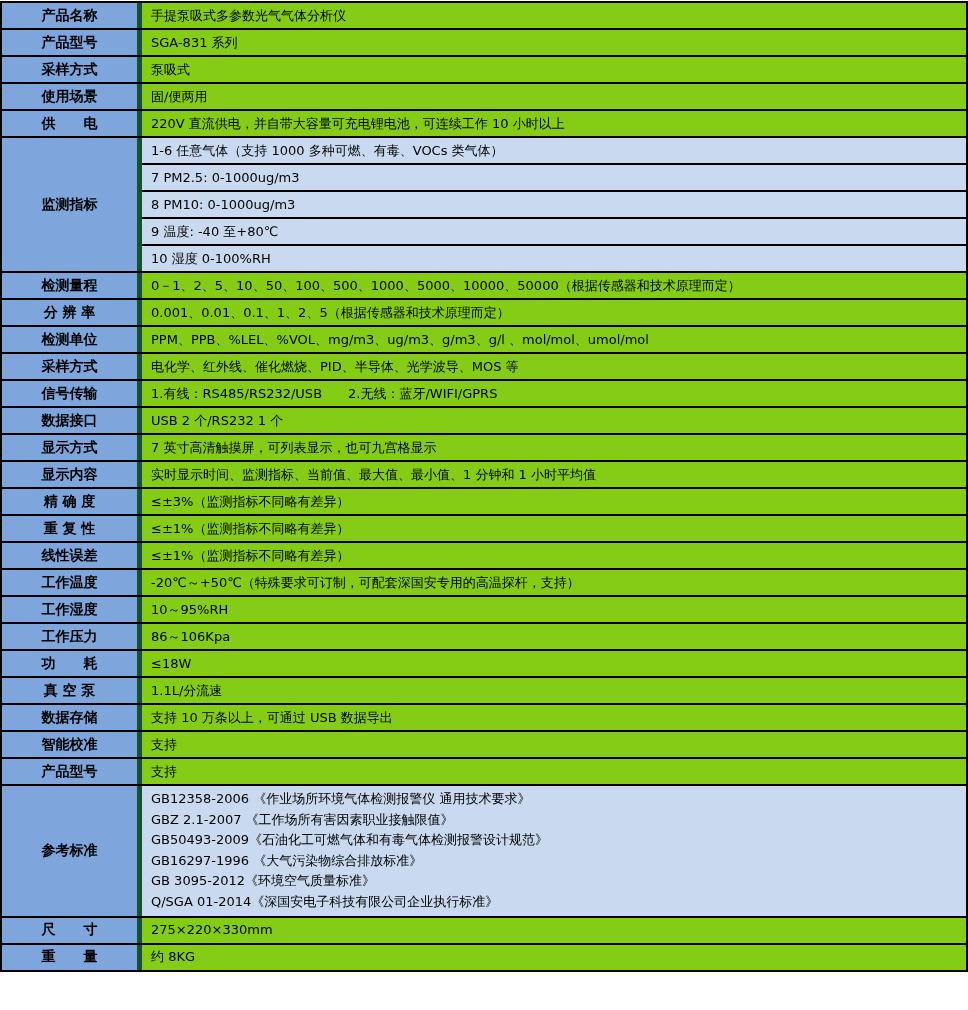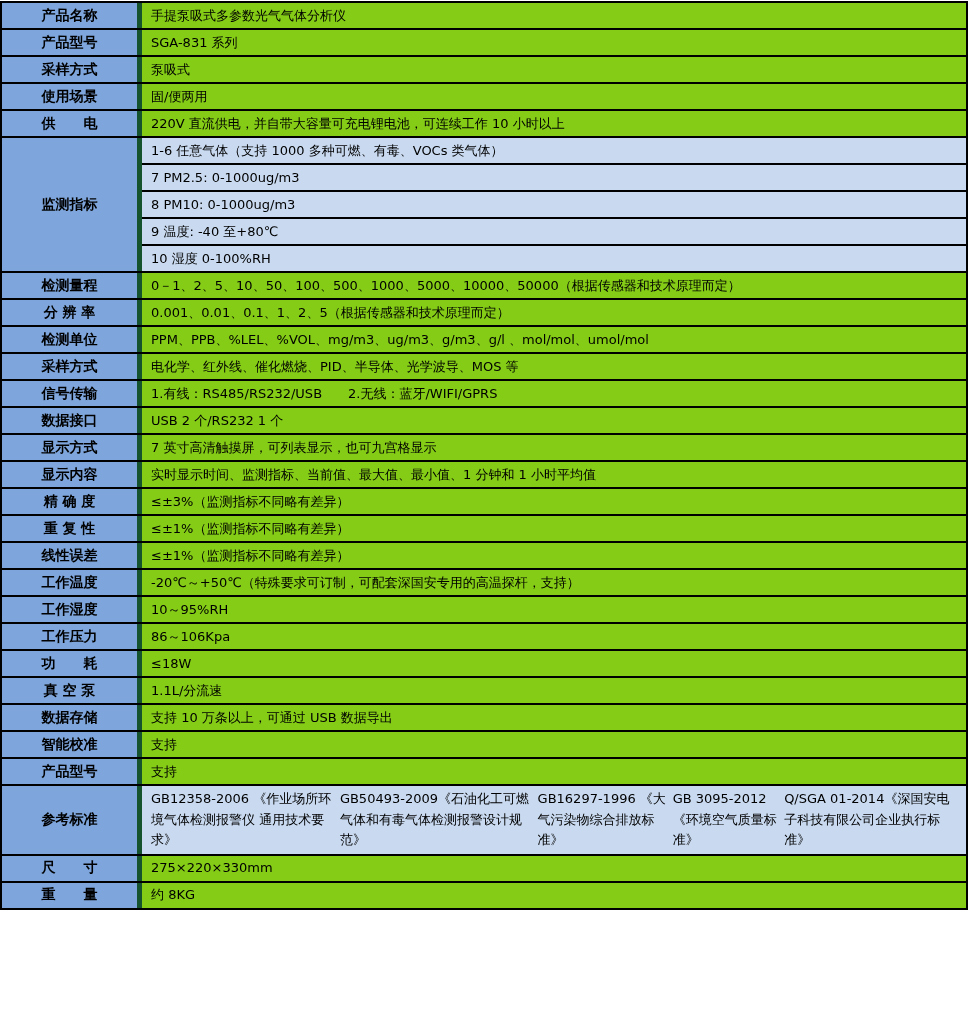--- a/index.html
+++ b/index.html
@@ -38,21 +38,21 @@
     display:flex;align-items:center;
     border-bottom:2px solid #000;
     background:#C9DAF0;
     font-size:13px;
     padding:0 9px;
     min-height:25px;
   }
   .subrow:last-child{border-bottom:none;border-radius:8px;}
   .multiline{
     flex:1;
-    display:flex;flex-direction:row;justify-content:center;
+    display:flex;flex-direction:column;justify-content:center;
     background:#C9DAF0;
     font-size:13px;
     padding:3px 9px;
   }
   .multiline .line{line-height:20.6px;}
   .multiline.loose .line{line-height:19px;}
 </style>
 </head>
 <body>
 
@@ -186,20 +186,21 @@
 
   <div class="row">
     <div class="label">产品型号</div>
     <div class="value">支持</div>
   </div>
 
   <div class="row">
     <div class="label">参考标准</div>
     <div class="multiline">
       <div class="line">GB12358-2006 《作业场所环境气体检测报警仪 通用技术要求》</div>
+      <div class="line">GBZ 2.1-2007 《工作场所有害因素职业接触限值》</div>
       <div class="line">GB50493-2009《石油化工可燃气体和有毒气体检测报警设计规范》</div>
       <div class="line">GB16297-1996 《大气污染物综合排放标准》</div>
       <div class="line">GB 3095-2012《环境空气质量标准》</div>
       <div class="line">Q/SGA 01-2014《深国安电子科技有限公司企业执行标准》</div>
     </div>
   </div>
 
 
   <div class="row">
     <div class="label">尺　　寸</div>

